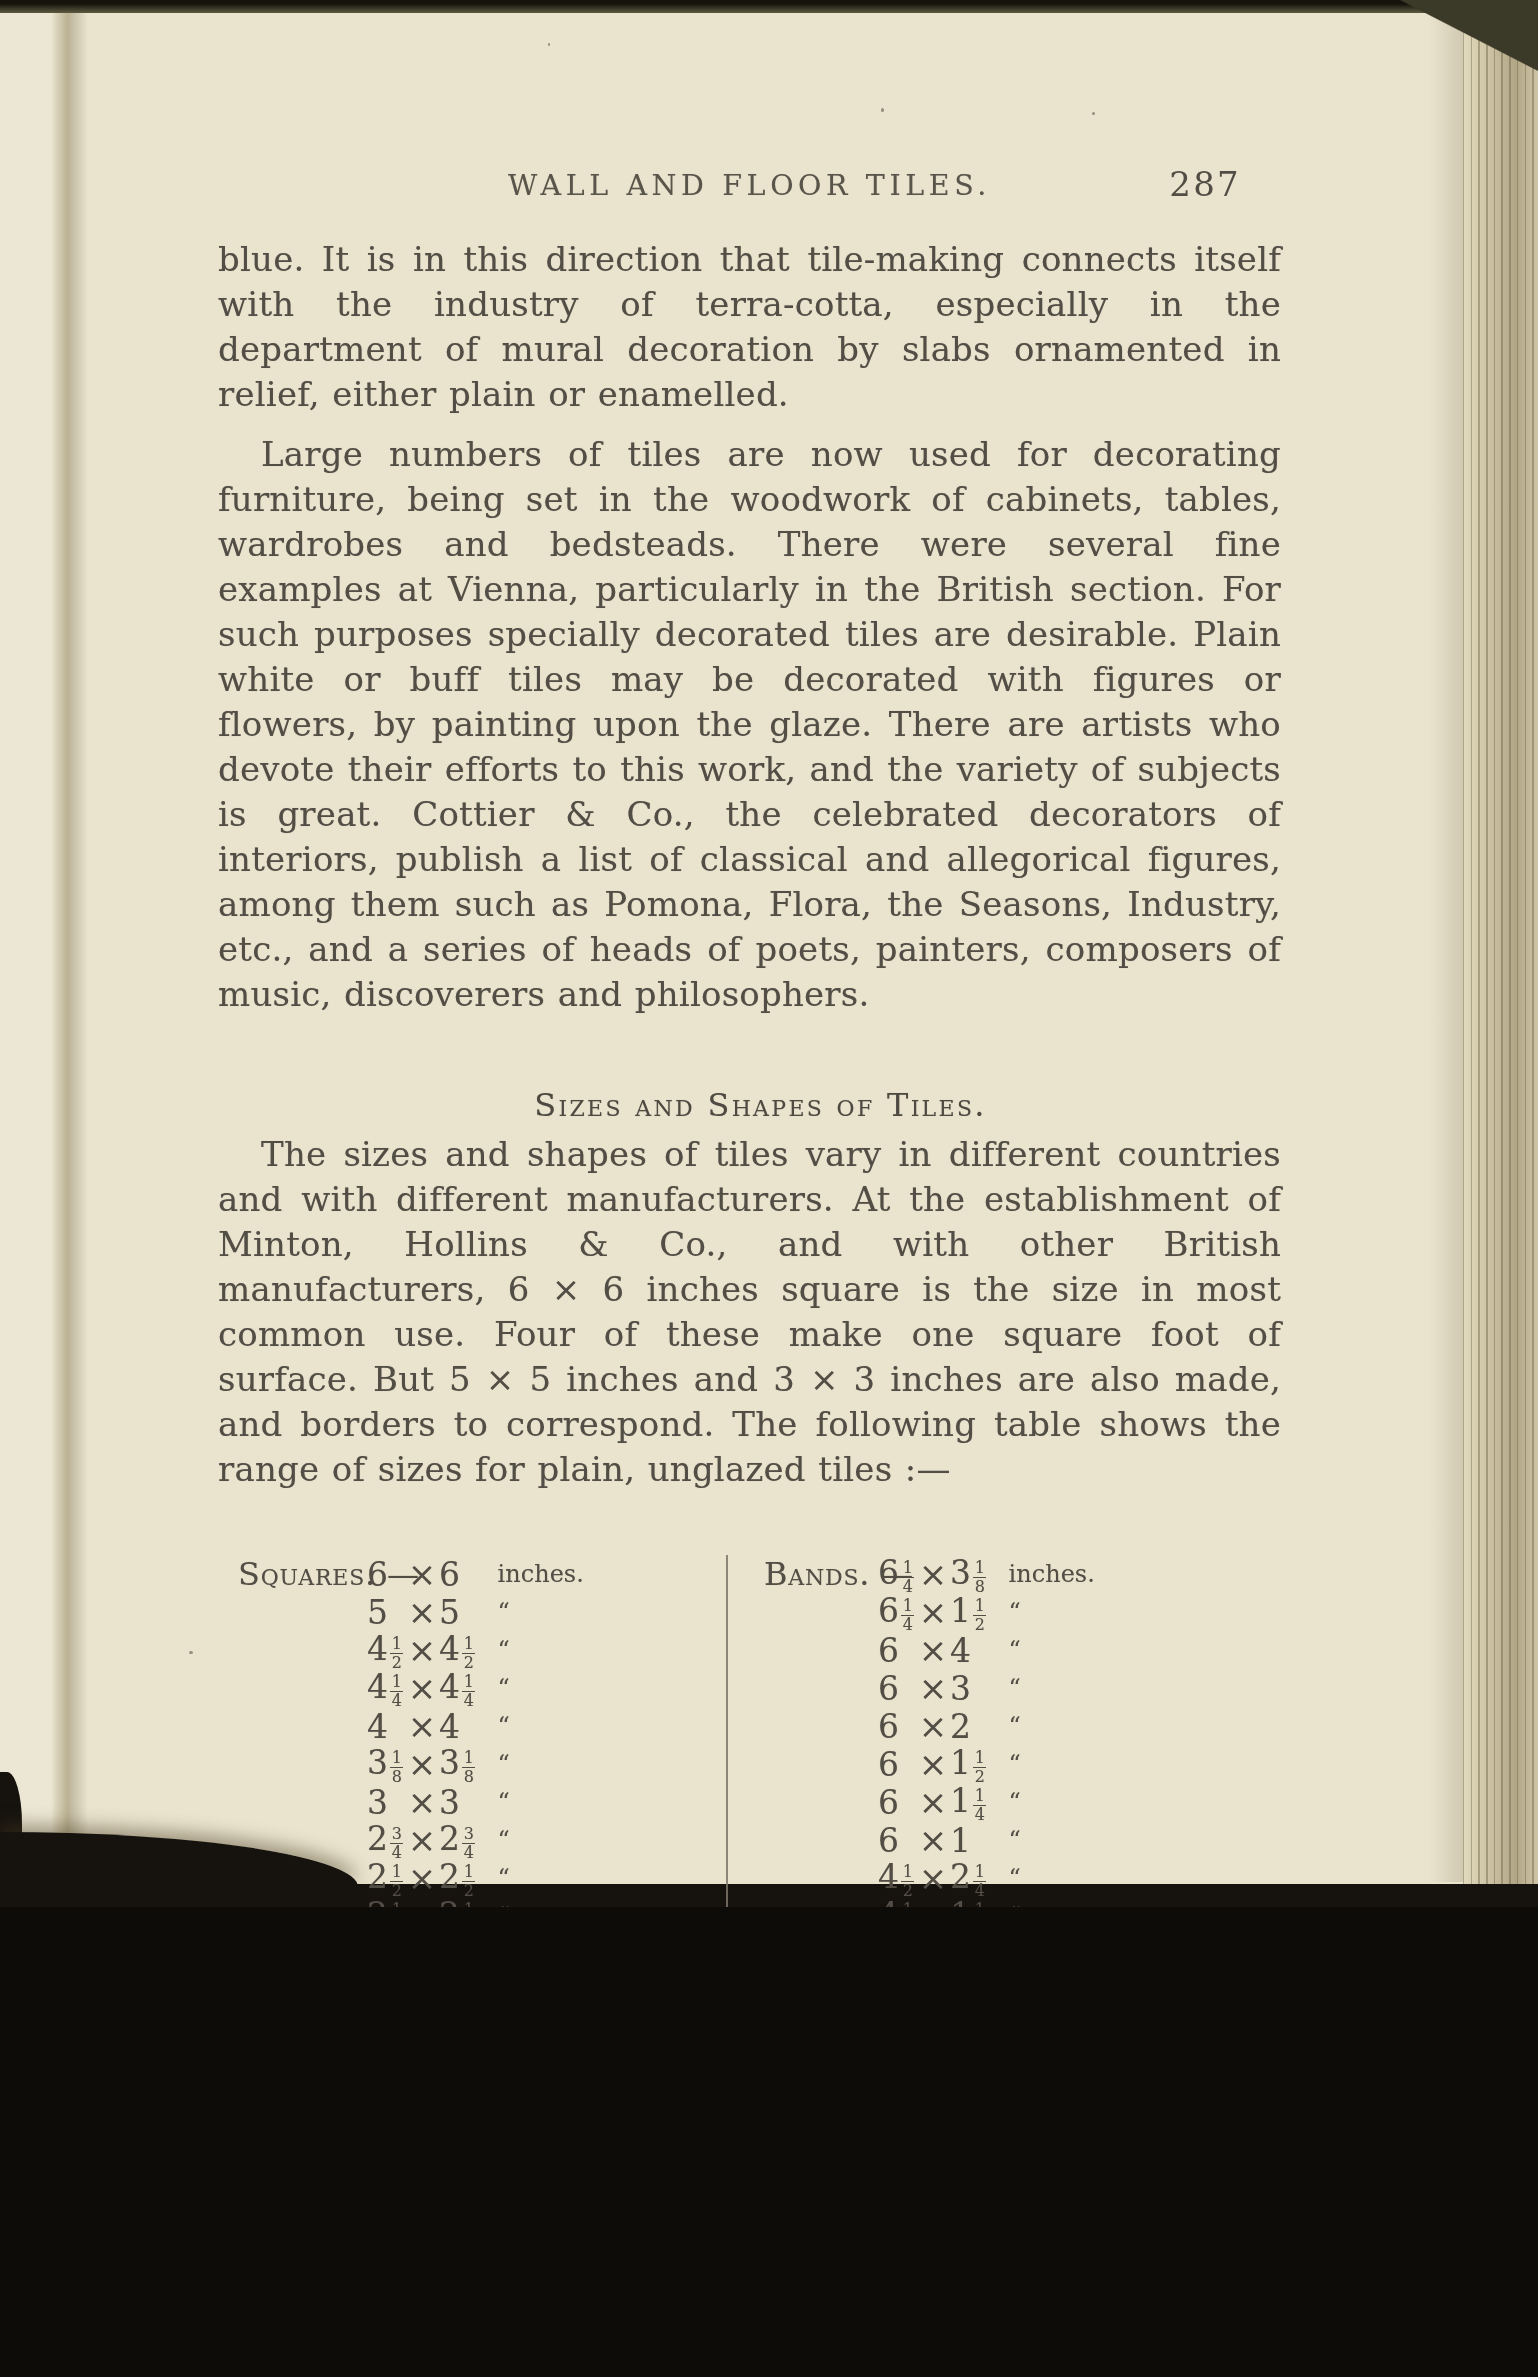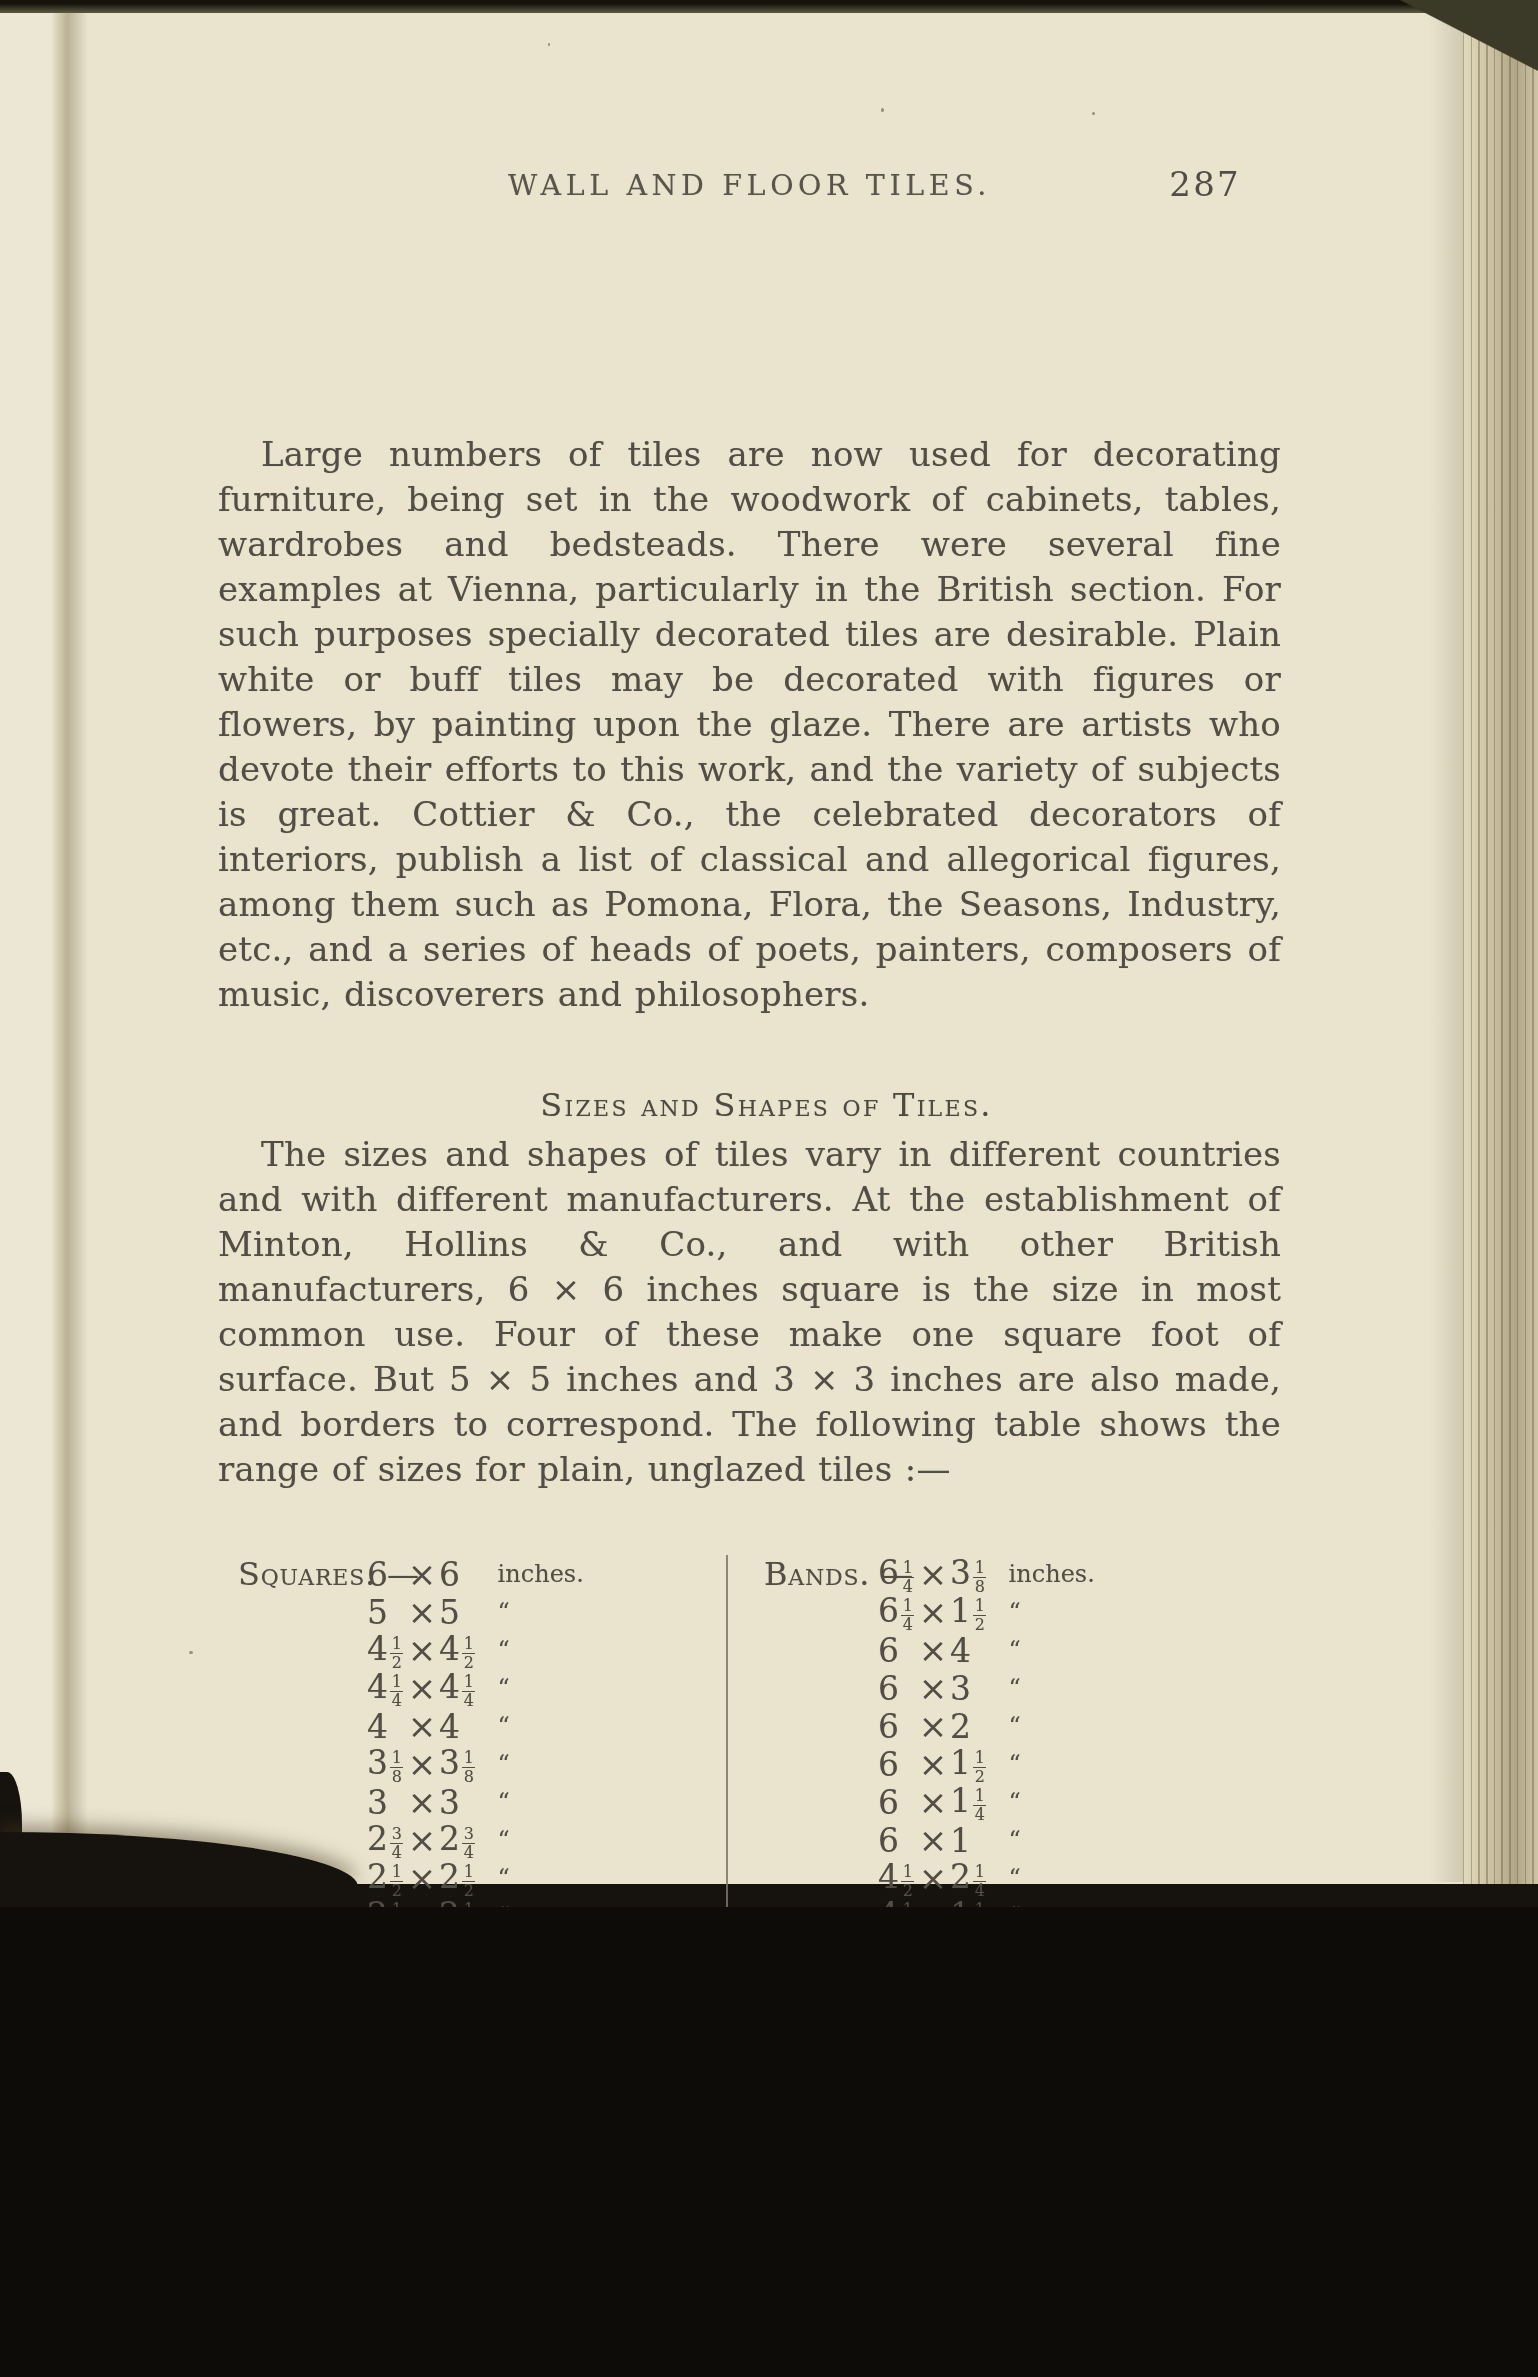--- a/index.html
+++ b/index.html
@@ -87,21 +87,21 @@
   }
   .running-head .title{
     font-size:28.5px;letter-spacing:4.6px;color:var(--ink-soft);
     text-shadow:0 0 0.8px rgba(90,84,70,0.3);
   }
   .running-head .folio{
     position:absolute;right:40px;top:-4.6px;
     font-size:34px;letter-spacing:2.3px;color:var(--ink);
   }
   .section-heading{
-    position:absolute;left:235px;top:1086px;width:1063px;
+    position:absolute;left:229px;top:1086px;width:1063px;
     text-align:center;margin:0;
     font-size:32px;font-weight:normal;
     font-variant:small-caps;letter-spacing:2.3px;
     color:#4e4a42;
     text-shadow:0 0 0.8px rgba(90,84,70,0.35);
   }
   
   .size-col{
     position:absolute;top:1555px;
     display:grid;
@@ -149,20 +149,21 @@
   <div class="speck s2"></div>
   <div class="speck s3"></div>
   <div class="speck s4"></div>
   <div class="ink-blot"></div>
 
   <div class="running-head">
     <span class="title">WALL AND FLOOR TILES.</span>
     <span class="folio">287</span>
   </div>
 
+  <p class="txt" style="top:237px;">blue.  It is in this direction that tile-making connects itself with the industry of terra-cotta, especially in the department of mural decoration by slabs ornamented in relief, either plain or enamelled.</p>
   <p class="txt indent" style="top:432px;">Large numbers of tiles are now used for decorating furniture, being set in the woodwork of cabinets, tables, wardrobes and bedsteads.  There were several fine examples at Vienna, particularly in the British section.  For such purposes specially decorated tiles are desirable.  Plain white or buff tiles may be decorated with figures or flowers, by painting upon the glaze.  There are artists who devote their efforts to this work, and the variety of subjects is great.  Cottier &amp; Co., the celebrated decorators of interiors, publish a list of classical and allegorical figures, among them such as Pomona, Flora, the Seasons, Industry, etc., and a series of heads of poets, painters, composers of music, discoverers and philosophers.</p>
 
   <h2 class="section-heading">Sizes and Shapes of Tiles.</h2>
 
   <p class="txt indent" style="top:1132px;">The sizes and shapes of tiles vary in different countries and with different manufacturers.  At the establishment of Minton, Hollins &amp; Co., and with other British manufacturers, 6 × 6 inches square is the size in most common use.  Four of these make one square foot of surface.  But 5 × 5 inches and 3 × 3 inches are also made, and borders to correspond.  The following table shows the range of sizes for plain, unglazed tiles :—</p>
 
   <div id="squares-col" class="size-col">
       <span class="cell label">Squares. —</span>
       <span class="cell a"><span class="int">6</span></span>
       <span class="cell x">×</span>

